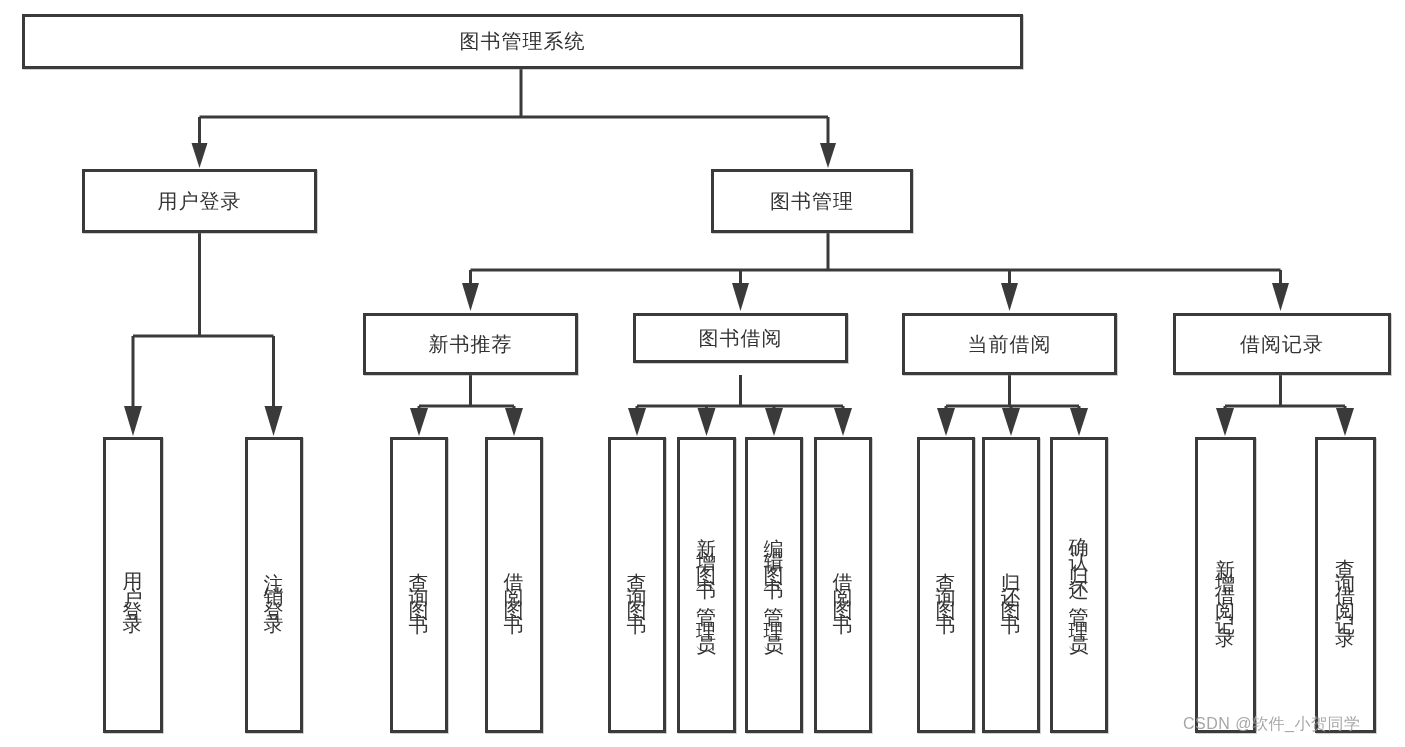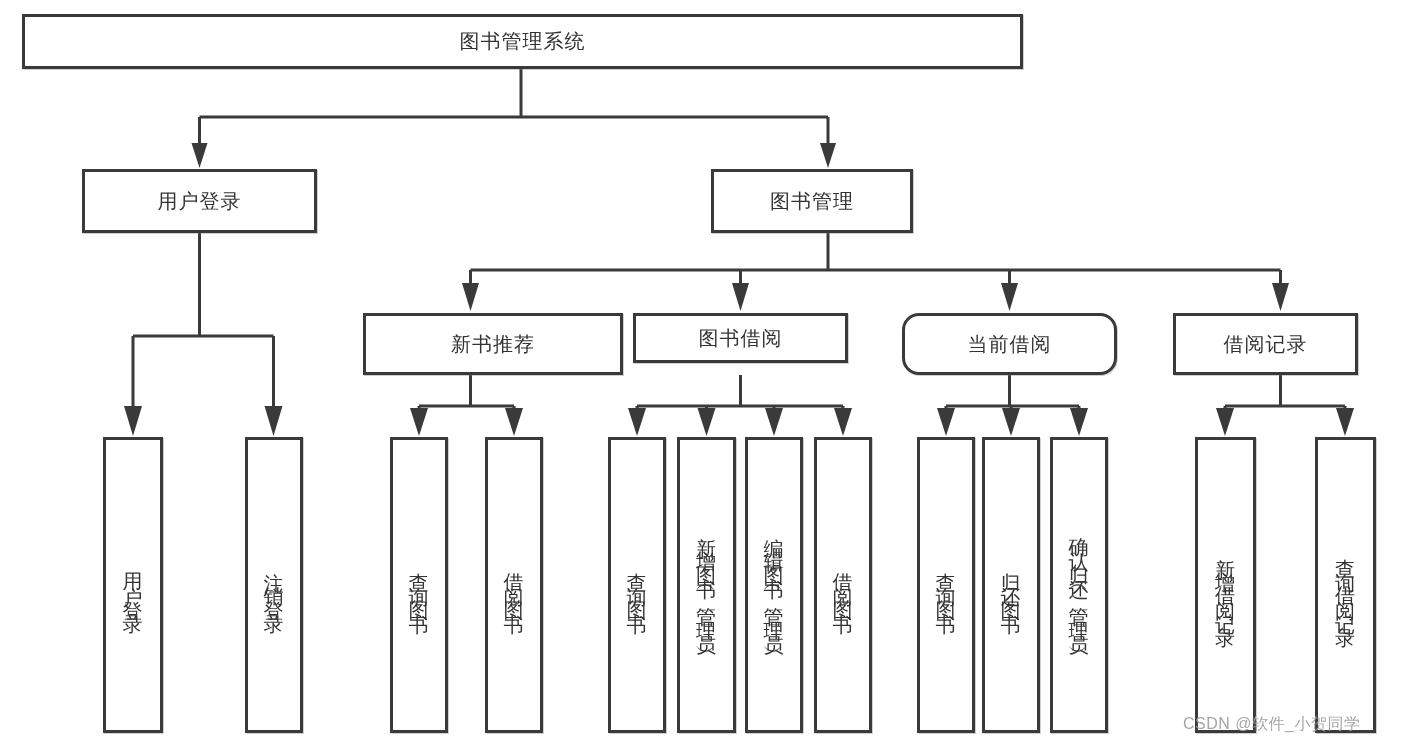--- a/index.html
+++ b/index.html
@@ -102,24 +102,24 @@
       <polygon points="1216,408 1234,408 1225,436" fill="#3a3a3a" stroke="none"></polygon>
       <polygon points="1336,408 1354,408 1345,436" fill="#3a3a3a" stroke="none"></polygon>
     </g>
   </svg>
 
   <div class="node" style="left:22px; top:14px; width:1001px; height:55px;">图书管理系统</div>
 
   <div class="node" style="left:82px; top:169px; width:235px; height:64px;">用户登录</div>
   <div class="node" style="left:711px; top:169px; width:202px; height:64px;">图书管理</div>
 
-  <div class="node" style="left:363px; top:313px; width:260px; height:62px;">新书推荐</div>
+  <div class="node" style="left:363px; top:313px; width:215px; height:62px;">新书推荐</div>
   <div class="node" style="left:633px; top:313px; width:215px; height:50px;">图书借阅</div>
-  <div class="node" style="left:902px; top:313px; width:215px; height:62px;border-radius:17px;">当前借阅</div>
-  <div class="node" style="left:1173px; top:313px; width:185px; height:62px;">借阅记录</div>
+  <div class="node" style="left:902px; top:313px; width:215px; height:62px;">当前借阅</div>
+  <div class="node" style="left:1173px; top:313px; width:218px; height:62px;">借阅记录</div>
 
   <div class="node vertical" style="left:103px; top:437px; width:60px; height:296px;">用户登录</div>
   <div class="node vertical" style="left:245px; top:437px; width:58px; height:296px;">注销登录</div>
 
   <div class="node vertical" style="left:390px; top:437px; width:58px; height:296px;">查询图书</div>
   <div class="node vertical" style="left:485px; top:437px; width:58px; height:296px;">借阅图书</div>
 
   <div class="node vertical" style="left:608px; top:437px; width:58px; height:296px;">查询图书</div>
   <div class="node vertical" style="left:677px; top:437px; width:59px; height:296px;">新增图书（管理员）</div>
   <div class="node vertical" style="left:745px; top:437px; width:58px; height:296px;">编辑图书（管理员）</div>

